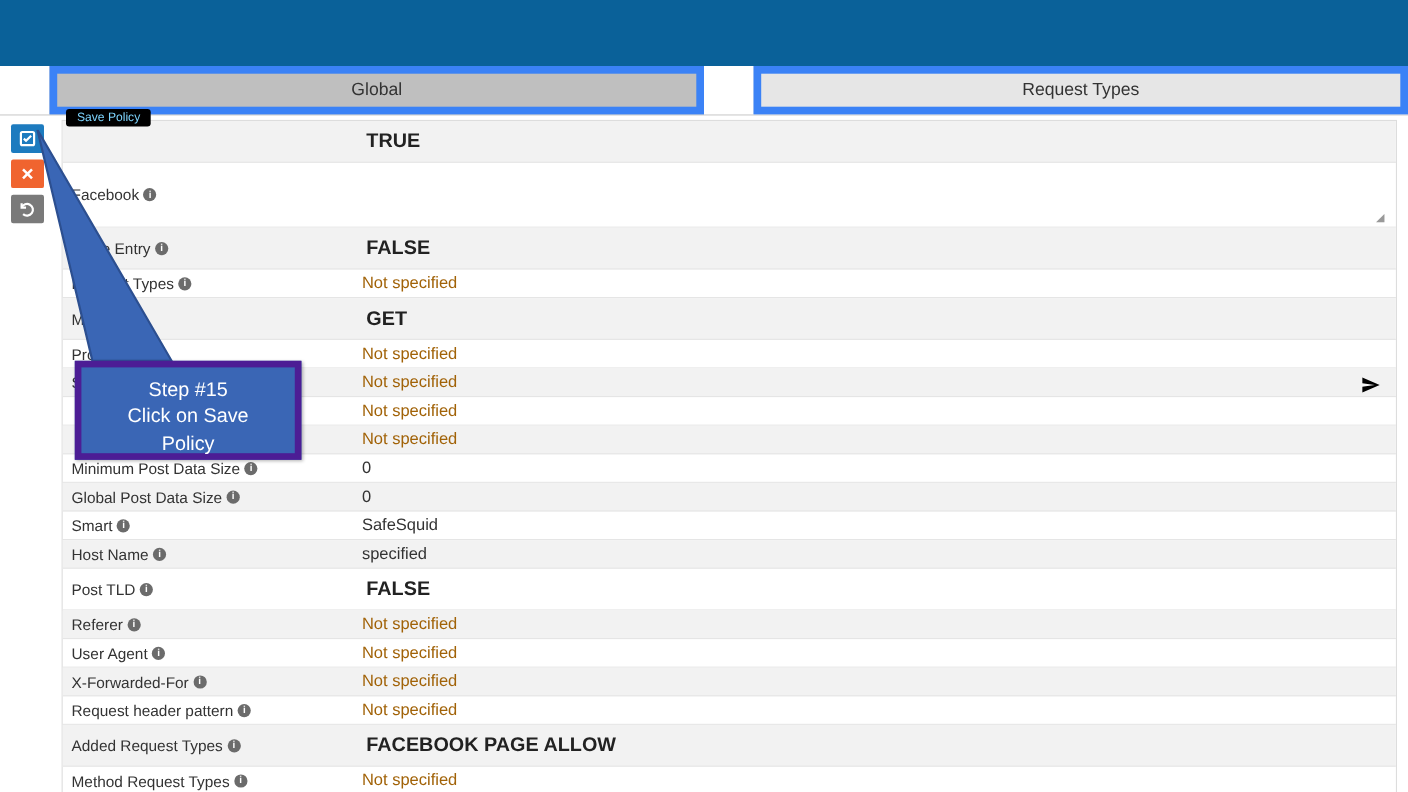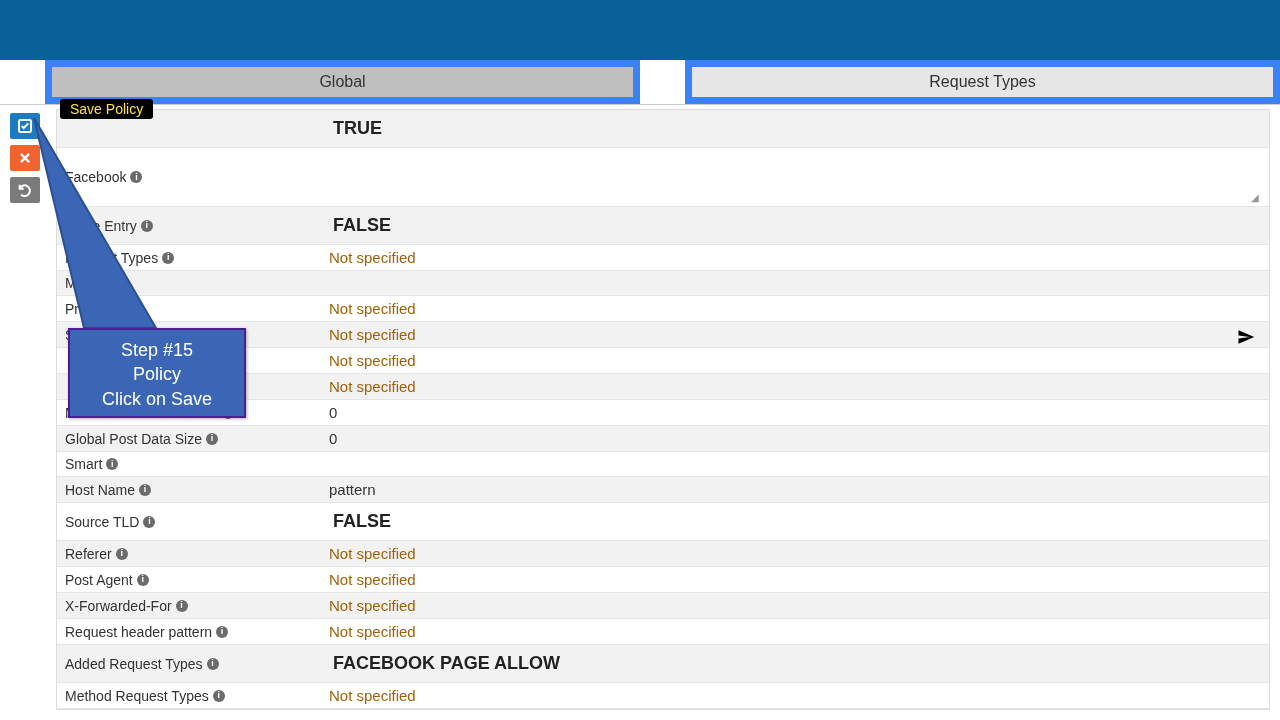--- a/index.html
+++ b/index.html
@@ -7,33 +7,33 @@
   .top-banner { background: #0a6199; height: 60px; width: 100%; }
   .tabs { display: flex; border-bottom: 1px solid #ccc; }
   .tab { flex: 1; text-align: center; padding: 6px 0; background: #e6e6e6; border: 7px solid #3b82f6; font-size: 16px; color: #333; margin-left: 45px; }
   .tab.active { background: #bfbfbf; }
   .content-area { display: flex; padding: 4px 10px 10px 10px; }
   .toolbar { width: 46px; padding-top: 4px; }
   .tool-btn { width: 30px; height: 26px; margin-bottom: 6px; display:flex; align-items:center; justify-content:center; border-radius:2px; color:#fff; }
   .tool-save { background:#1d7bbf; }
   .tool-cancel { background:#f0642f; }
   .tool-undo { background:#7a7a7a; }
-  .tooltip { position:absolute; left:60px; top:99px; background:#000; color:#fde047; padding:2px 10px; border-radius:3px; font-size:14px; }
+  .tooltip { position:absolute; left:60px; top:99px; background:#000; color:#7dd3fc; padding:2px 10px; border-radius:3px; font-size:11px; }
   .form-table { flex:1; border:1px solid #ddd; }
   .row { display:flex; border-bottom:1px solid #e5e5e5; }
   .row.alt { background:#f2f2f2; }
   .label-col { width:258px; padding:4px 8px; font-size:14px; color:#333; display:flex; align-items:center; gap:4px;}
   .value-col { flex:1; padding:4px 14px; font-size:15px; position:relative; }
   .value-bold { font-weight:600; font-size:18px; color:#222; padding:8px 18px;}
   .value-muted { color:#a16207; }
   .info-dot { width:12px; height:12px; border-radius:50%; background:#6b6b6b; color:#fff; font-size:9px; display:inline-flex; align-items:center; justify-content:center; font-weight:bold; line-height:1;}
   .textarea-like { min-height:58px; resize: none; }
   .resize-handle { position:absolute; right:8px; bottom:4px; width:10px; height:10px; color:#999; font-size:10px;}
   .send-icon { position:absolute; right:14px; top:6px; }
-  .callout { position:absolute; left:68px; top:328px; width:178px; height:90px; background:#3a66b5; border:2px solid #4c1d95; color:#fff; text-align:center; padding:8px 6px; font-size:18px; line-height:1.35; z-index:5; box-shadow:1px 1px 3px rgba(0,0,0,0.3);}
+  .callout { position:absolute; left:68px; top:328px; width:206px; height:90px; background:#3a66b5; border:6px solid #4c1d95; color:#fff; text-align:center; padding:8px 6px; font-size:18px; line-height:1.35; z-index:5; box-shadow:1px 1px 3px rgba(0,0,0,0.3);}
   .callout-arrow { position:absolute; left:26px; top:118px; z-index:4; }
 </style>
 </head>
 <body>
 
 <div class="top-banner"></div>
 
 <div class="tabs">
   <div class="tab active">Global</div>
   <div class="tab">Request Types</div>
@@ -84,20 +84,21 @@
           <span>Request Types</span>
           <span class="info-dot">i</span>
         </div>
         <div class="value-col value-muted"><span>Not specified</span></div>
       </div>
       <div class="row alt">
         <div class="label-col">
           <span>Method</span>
           <span class="info-dot">i</span>
         </div>
+        <div class="value-col value-bold"><span>GET</span></div>
       </div>
       <div class="row">
         <div class="label-col">
           <span>Protocol</span>
           <span class="info-dot">i</span>
         </div>
         <div class="value-col value-muted"><span>Not specified</span></div>
       </div>
       <div class="row alt">
         <div class="label-col">
@@ -128,45 +129,46 @@
           <span>Global Post Data Size</span>
           <span class="info-dot">i</span>
         </div>
         <div class="value-col"><span>0</span></div>
       </div>
       <div class="row">
         <div class="label-col">
           <span>Smart</span>
           <span class="info-dot">i</span>
         </div>
+        <div class="value-col"><span>SafeSquid</span></div>
       </div>
       <div class="row alt">
         <div class="label-col">
           <span>Host Name</span>
           <span class="info-dot">i</span>
         </div>
-        <div class="value-col"><span>pattern</span></div>
-      </div>
-      <div class="row">
-        <div class="label-col">
-          <span>Source TLD</span>
+        <div class="value-col"><span>specified</span></div>
+      </div>
+      <div class="row">
+        <div class="label-col">
+          <span>Post TLD</span>
           <span class="info-dot">i</span>
         </div>
         <div class="value-col value-bold"><span>FALSE</span></div>
       </div>
       <div class="row alt">
         <div class="label-col">
           <span>Referer</span>
           <span class="info-dot">i</span>
         </div>
         <div class="value-col value-muted"><span>Not specified</span></div>
       </div>
       <div class="row">
         <div class="label-col">
-          <span>Post Agent</span>
+          <span>User Agent</span>
           <span class="info-dot">i</span>
         </div>
         <div class="value-col value-muted"><span>Not specified</span></div>
       </div>
       <div class="row alt">
         <div class="label-col">
           <span>X-Forwarded-For</span>
           <span class="info-dot">i</span>
         </div>
         <div class="value-col value-muted"><span>Not specified</span></div>
@@ -196,15 +198,15 @@
 </div>
 
 <div class="tooltip">Save Policy</div>
 
 <svg class="callout-arrow" width="200" height="230">
   <polygon points="8,0 58,210 130,210" fill="#3a66b5" stroke="#2c4f90" stroke-width="2"></polygon>
 </svg>
 
 <div class="callout">
   <div>Step #15</div>
+  <div>Click on Save</div>
   <div>Policy</div>
-  <div>Click on Save</div>
 </div>
 
 </body></html>

